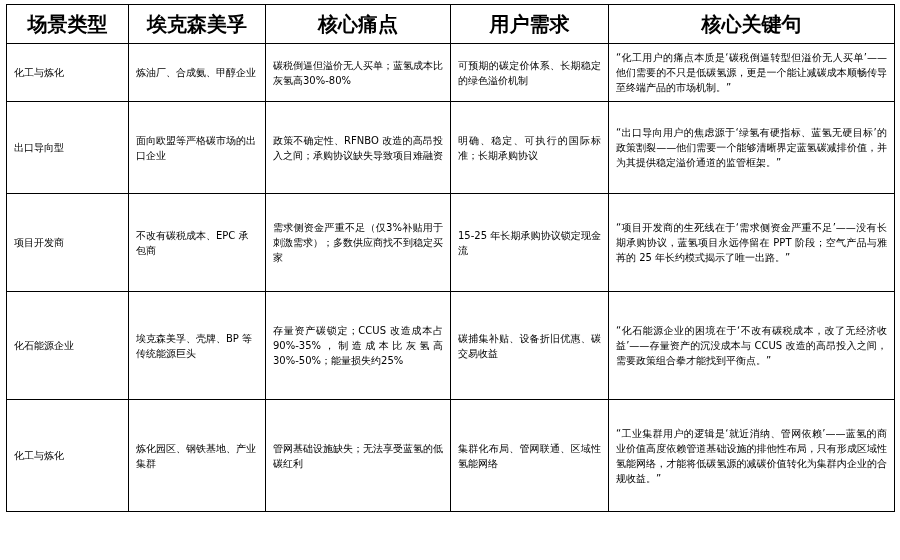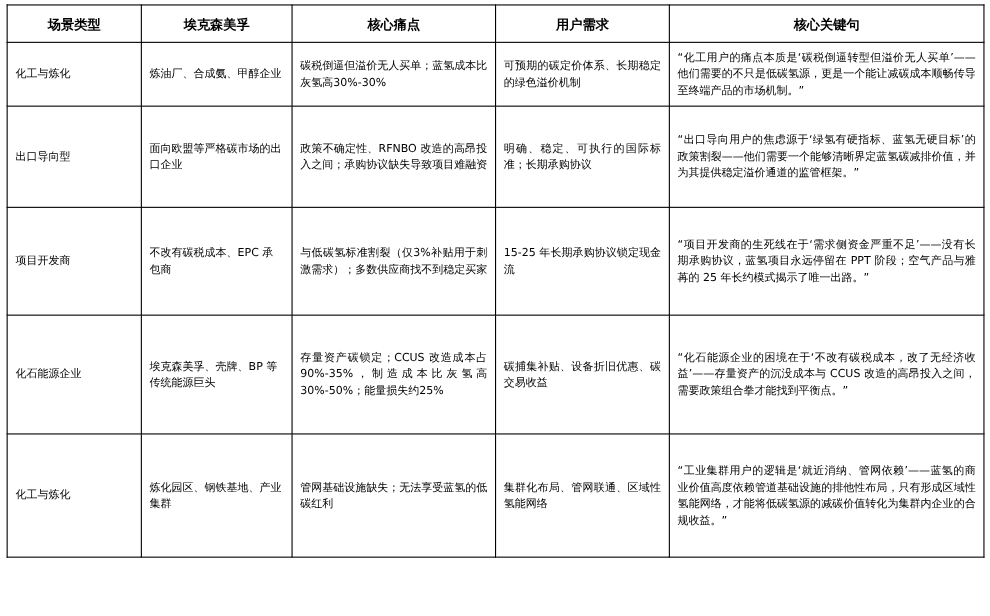--- a/index.html
+++ b/index.html
@@ -35,21 +35,21 @@
   table.matrix th, table.matrix td {
     border: 1px solid #000;
     vertical-align: middle;
     font-size: 10px;
     line-height: 1.5;
     padding: 5px 7px;
     box-sizing: border-box;
   }
   table.matrix thead th {
     font-weight: bold;
-    font-size: 12px;
+    font-size: 20px;
     text-align: center;
     height: 34px;
     padding: 4px 6px;
   }
   td.scene {
     text-align: left;
     font-weight: normal;
     font-size: 13px;
   }
   td.users {
@@ -94,35 +94,35 @@
         <th>埃克森美孚</th>
         <th>核心痛点</th>
         <th>用户需求</th>
         <th>核心关键句</th>
       </tr>
     </thead>
     <tbody>
       <tr class="r0">
         <td class="scene">化工与炼化</td>
         <td class="users">炼油厂、合成氨、甲醇企业</td>
-        <td class="pain">碳税倒逼但溢价无人买单；蓝氢成本比灰氢高30%-30%</td>
+        <td class="pain">碳税倒逼但溢价无人买单；蓝氢成本比灰氢高30%-80%</td>
         <td class="needs">可预期的碳定价体系、长期稳定的绿色溢价机制</td>
         <td class="quote">“化工用户的痛点本质是‘碳税倒逼转型但溢价无人买单’——他们需要的不只是低碳氢源，更是一个能让减碳成本顺畅传导至终端产品的市场机制。”</td>
       </tr>
       <tr class="r1">
         <td class="scene">出口导向型</td>
         <td class="users">面向欧盟等严格碳市场的出口企业</td>
         <td class="pain">政策不确定性、RFNBO 改造的高昂投入之间；承购协议缺失导致项目难融资</td>
         <td class="needs">明确、稳定、可执行的国际标准；长期承购协议</td>
         <td class="quote">“出口导向用户的焦虑源于‘绿氢有硬指标、蓝氢无硬目标’的政策割裂——他们需要一个能够清晰界定蓝氢碳减排价值，并为其提供稳定溢价通道的监管框架。”</td>
       </tr>
       <tr class="r2">
         <td class="scene">项目开发商</td>
         <td class="users">不改有碳税成本、EPC 承包商</td>
-        <td class="pain">与低碳氢标准割裂（仅3%补贴用于刺激需求）；多数供应商找不到稳定买家</td>
+        <td class="pain">需求侧资金严重不足（仅3%补贴用于刺激需求）；多数供应商找不到稳定买家</td>
         <td class="needs">15-25 年长期承购协议锁定现金流</td>
         <td class="quote">“项目开发商的生死线在于‘需求侧资金严重不足’——没有长期承购协议，蓝氢项目永远停留在 PPT 阶段；空气产品与雅苒的 25 年长约模式揭示了唯一出路。”</td>
       </tr>
       <tr class="r3">
         <td class="scene">化石能源企业</td>
         <td class="users">埃克森美孚、壳牌、BP 等传统能源巨头</td>
         <td class="pain">存量资产碳锁定；CCUS 改造成本占 90%-35%，制造成本比灰氢高30%-50%；能量损失约25%</td>
         <td class="needs">碳捕集补贴、设备折旧优惠、碳交易收益</td>
         <td class="quote">“化石能源企业的困境在于‘不改有碳税成本，改了无经济收益’——存量资产的沉没成本与 CCUS 改造的高昂投入之间，需要政策组合拳才能找到平衡点。”</td>
       </tr>

